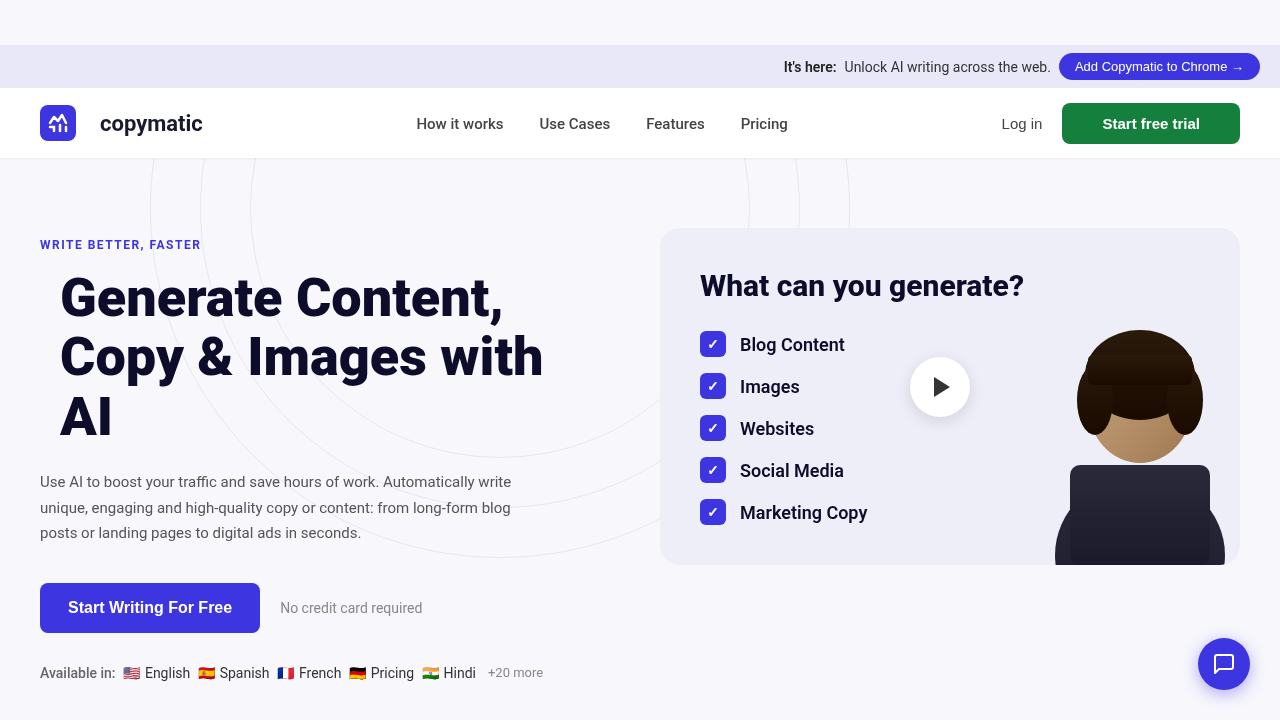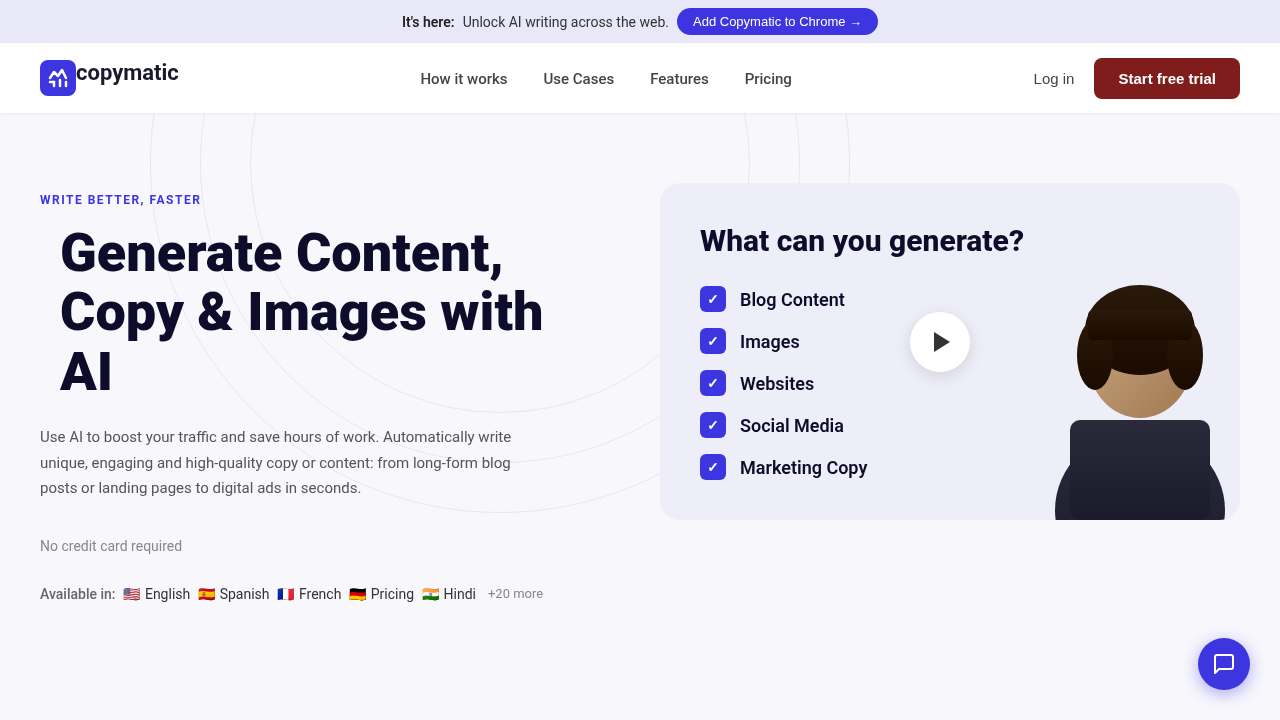--- a/index.html
+++ b/index.html
@@ -14,22 +14,23 @@
 
     
     .top-banner {
       background: #e8e8f8;
       text-align: center;
       padding: 8px 20px;
       font-size: 14px;
       color: #333;
       display: flex;
       align-items: center;
-      justify-content: center;
+      justify-content: flex-end;
       gap: 8px;
+      margin-top: 45px;
     }
     .top-banner .highlight { font-weight: 600; color: #222; }
     .top-banner .banner-btn {
       background: #3d35e0;
       color: white;
       border: none;
       border-radius: 20px;
       padding: 6px 16px;
       font-size: 13px;
       cursor: pointer;
@@ -40,21 +41,22 @@
     .navbar {
       background: white;
       display: flex;
       align-items: center;
       padding: 0 40px;
       height: 70px;
       box-shadow: 0 1px 3px rgba(0,0,0,0.06);
     }
     .logo {
       display: flex;
-      gap: 0;
+      align-items: center;
+      gap: 24px;
       text-decoration: none;
     }
     .logo-icon {
       width: 36px;
       height: 36px;
     }
     .logo-text {
       font-size: 22px;
       font-weight: 700;
       color: #1a1a2e;
@@ -78,25 +80,25 @@
     }
     .login-btn {
       background: none;
       border: none;
       font-size: 15px;
       color: #444;
       cursor: pointer;
       font-weight: 400;
     }
     .trial-btn {
-      background: #7f1d1d;
+      background: #15803d;
       color: white;
       border: none;
       border-radius: 8px;
-      padding: 12px 24px;
+      padding: 12px 40px;
       font-size: 15px;
       font-weight: 600;
       cursor: pointer;
     }
 
     
     .hero {
       display: flex;
       align-items: flex-start;
       padding: 60px 40px 30px 40px;
@@ -338,20 +340,21 @@
   </div>
 
   <div class="hero-left">
     <p class="tagline">WRITE BETTER, FASTER</p>
     <h1 class="hero-title">
       <span>Generate Content,</span><br>
       <span>Copy &amp; Images with AI</span>
     </h1>
     <p class="hero-desc">Use AI to boost your traffic and save hours of work. Automatically write unique, engaging and high-quality copy or content: from long-form blog posts or landing pages to digital ads in seconds.</p>
     <div class="cta-row">
+      <button class="cta-btn">Start Writing For Free</button>
       <span class="no-cc">No credit card required</span>
     </div>
     <div class="available-in">
       <span class="label">Available in:</span>
       <span class="lang-item">
         <span>🇺🇸</span>
         <span>English</span>
       </span>
       <span class="lang-item">
         <span>🇪🇸</span>

